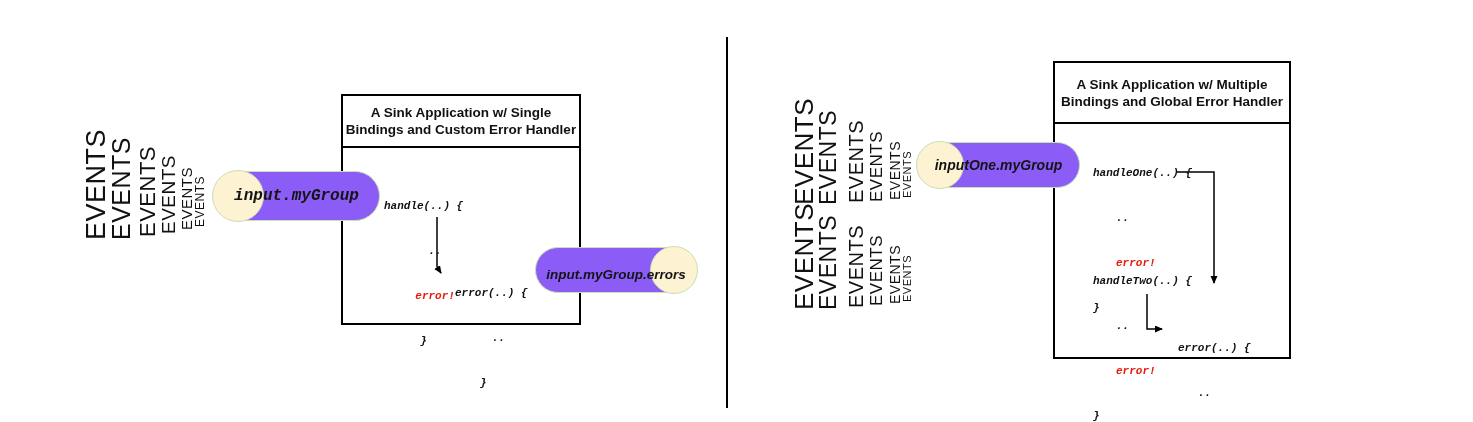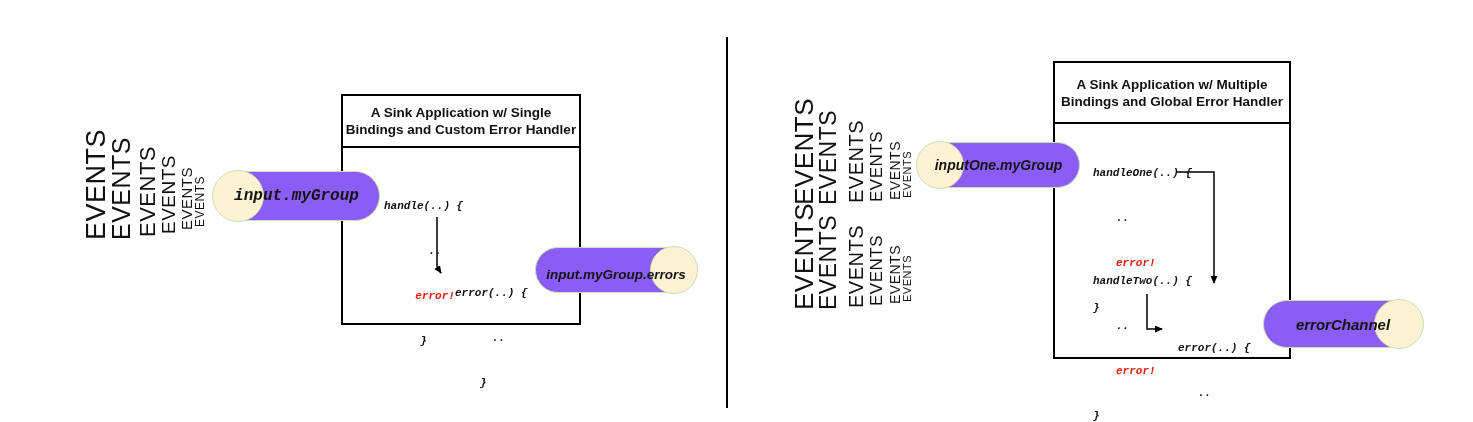--- a/index.html
+++ b/index.html
@@ -127,24 +127,20 @@
     <div style="padding-left:20px;">..</div>
     
   </div>
 
   <div class="pill" style="left:917px;top:142px;width:163px;height:46px;">
     <span class="cap left" style="width:48px;height:48px;"></span>
     <span class="label" style="font-size:14px;">inputOne.myGroup</span>
   </div>
 
 
-  <div class="pill" style="left:1263px;top:300px;width:160px;height:48px;">
-    <span class="cap right" style="width:50px;height:50px;"></span>
-    <span class="label" style="font-size:15px;">errorChannel</span>
-  </div>
 
   <svg class="arrow-layer" width="1473" height="422" viewBox="0 0 1473 422">
     <defs>
       <marker id="ah" markerWidth="9" markerHeight="8" refX="7" refY="3.5" orient="auto" markerUnits="userSpaceOnUse">
         <path d="M0,0 L8,3.5 L0,7 z" fill="#000"></path>
       </marker>
     </defs>
     <path d="M437,217 V267 L441,273" fill="none" stroke="#000" stroke-width="1.5" marker-end="url(#ah)"></path>
     <path d="M1176,172 H1214 V283" fill="none" stroke="#000" stroke-width="1.5" marker-end="url(#ah)"></path>
     <path d="M1147,294 V329 H1162" fill="none" stroke="#000" stroke-width="1.5" marker-end="url(#ah)"></path>

